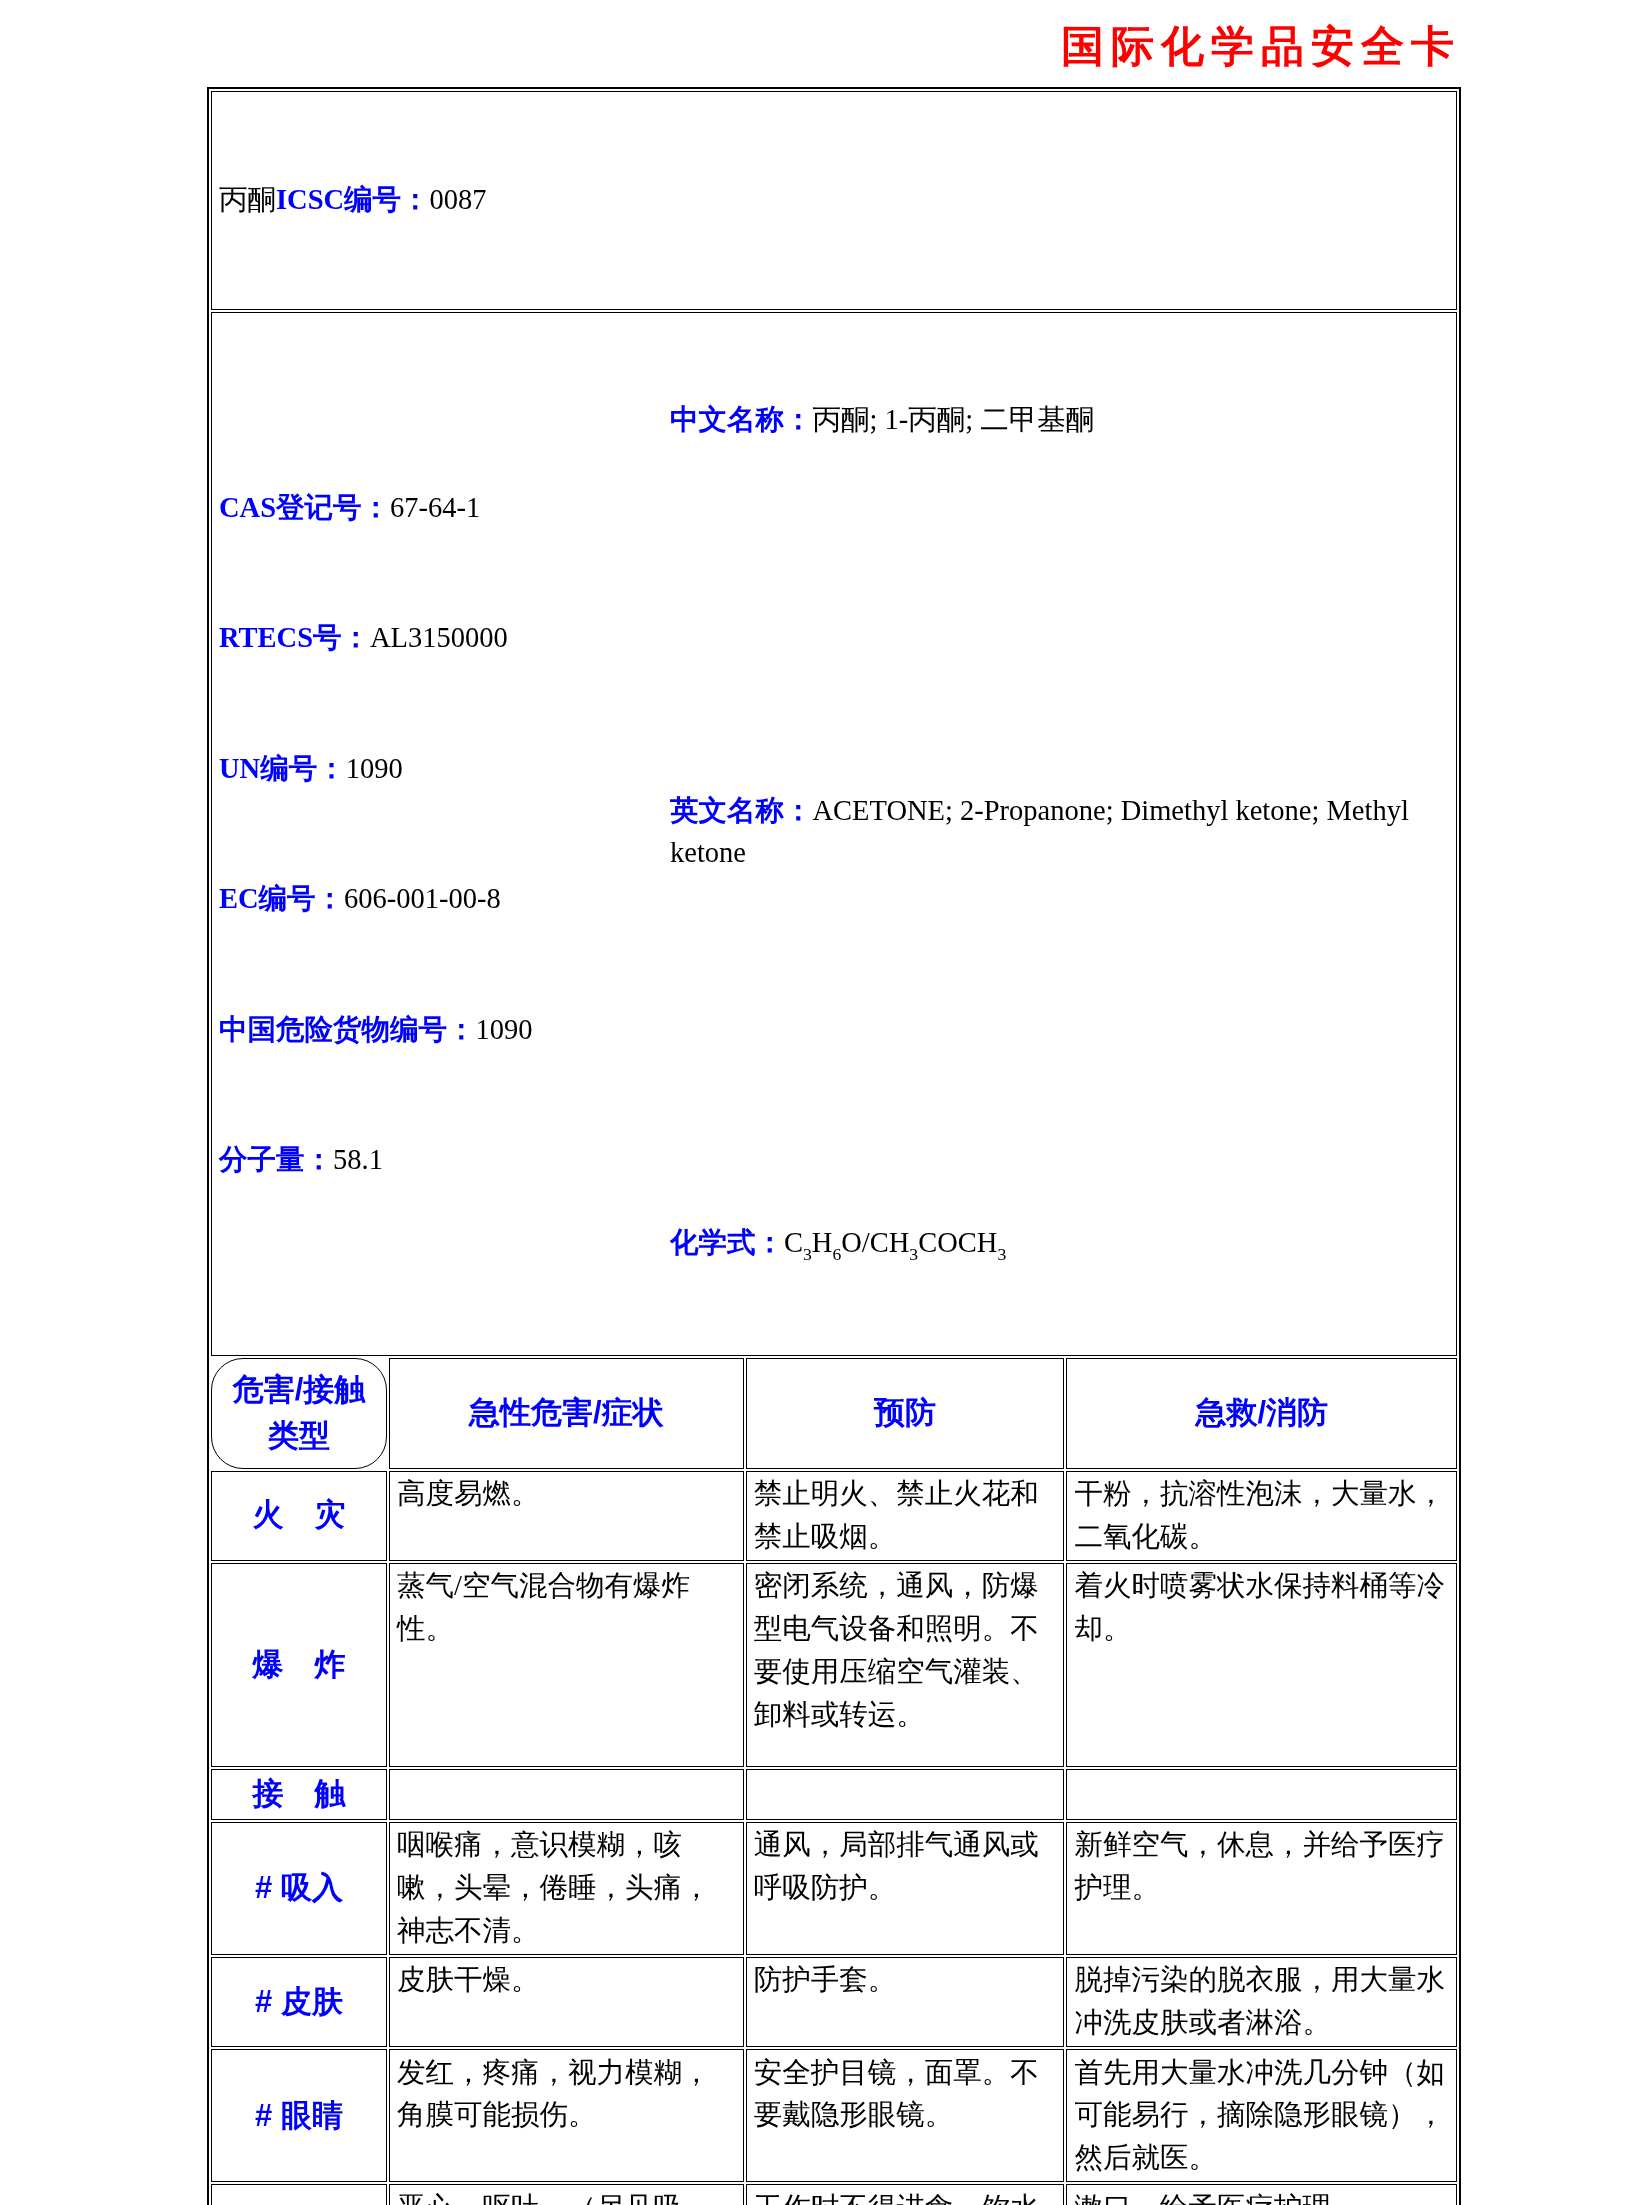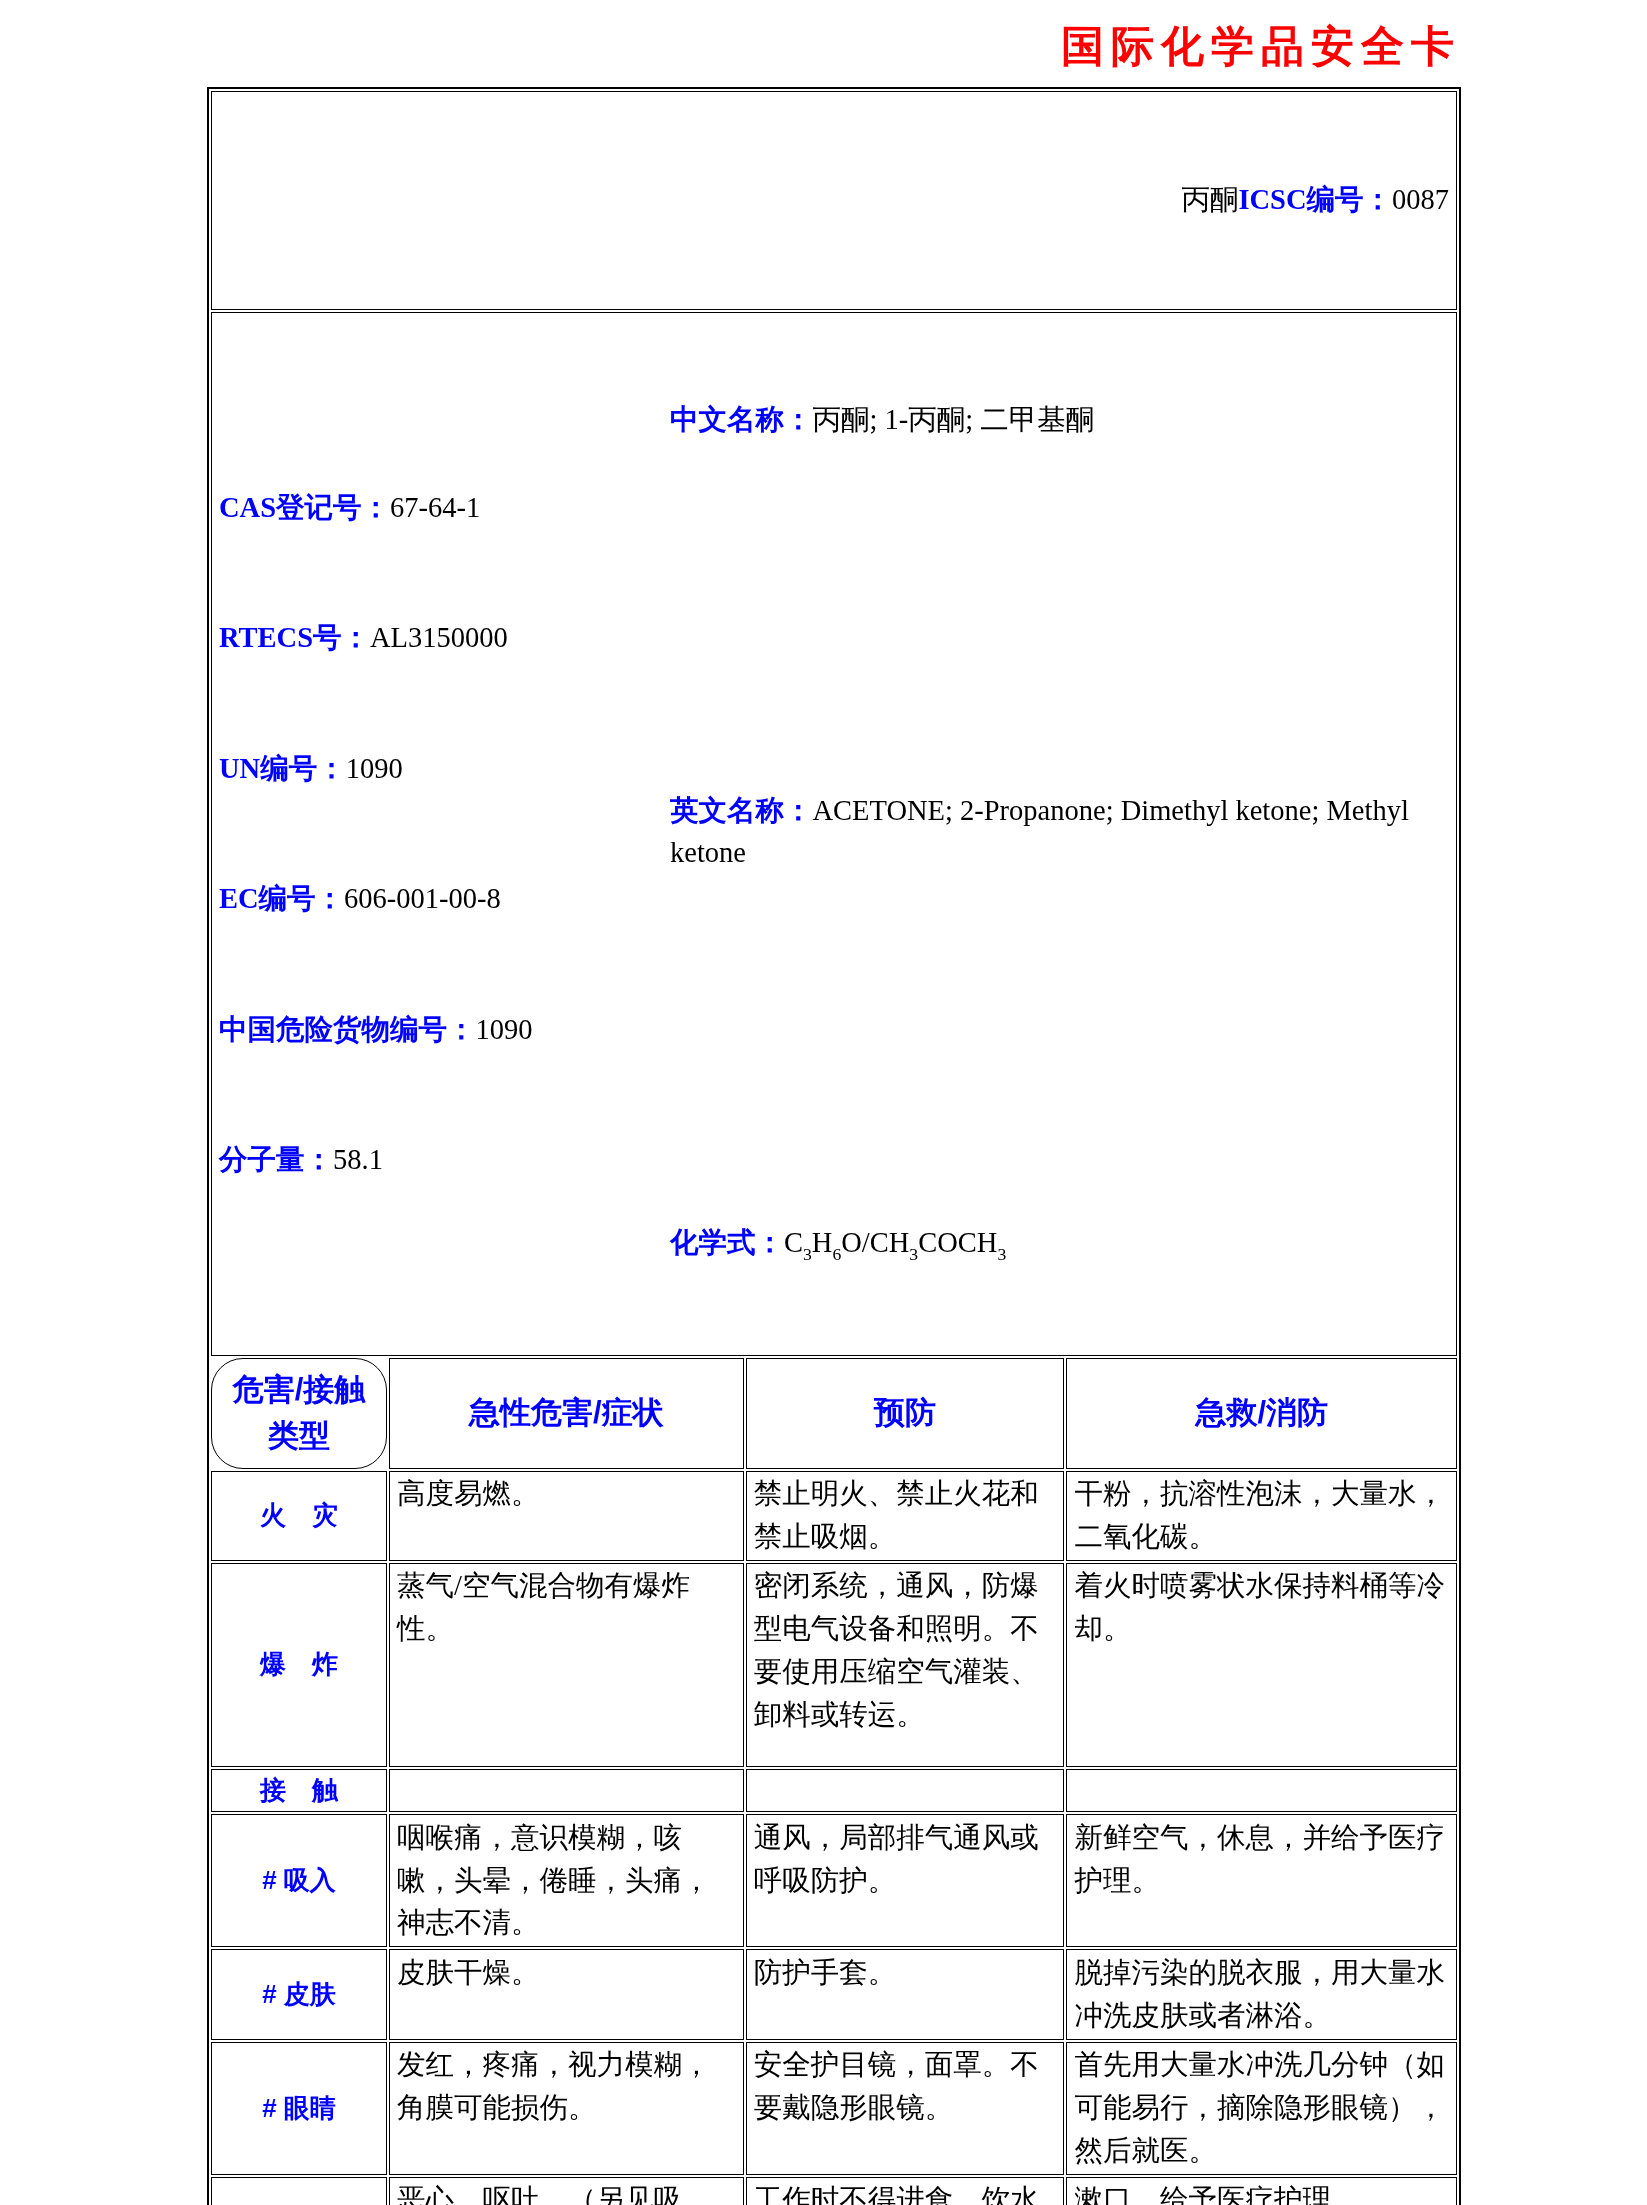--- a/index.html
+++ b/index.html
@@ -42,21 +42,21 @@
     font-family:"Liberation Sans","DejaVu Sans",sans-serif;
     font-weight:bold;
     font-size:31px;
     text-align:center;
     vertical-align:middle;
   }
   td.type{
     color:#0000ff;
     font-family:"Liberation Sans","DejaVu Sans",sans-serif;
     font-weight:bold;
-    font-size:26px;
+    font-size:31px;
     text-align:center;
     vertical-align:middle;
   }
   .r-label{
     color:#0000ff;
     font-family:Liberation Serif, serif;
     font-weight:bold;
   }
   .r-sub{
     font-size:0.62em;
@@ -67,21 +67,21 @@
   .h-ids{height:259px;}
   .h-thead{height:106px;border-radius:32px;}
   .h-fire{height:67px;}
   .h-expl{height:199px;}
   .h-cont{height:35px;}
   .h-inh{height:114px;}
   .h-skin{height:74px;}
   .h-eye{height:109px;}
   .h-ing{height:74px;}
 
-  .hdr-flex{display:flex;justify-content:flex-end;align-items:center;height:100%;}
+  .hdr-flex{display:flex;justify-content:flex-start;align-items:center;height:100%;}
   .ids-flex{display:flex;min-height:255px;}
   .ids-left{width:451px;flex:0 0 451px;}
   .id-line{line-height:45px;}
   .ids-right{
     flex:1 1 auto;
     display:flex;flex-direction:column;justify-content:space-between;
     min-height:250px;
   }
   .mid-valign{vertical-align:middle;}
 </style>

